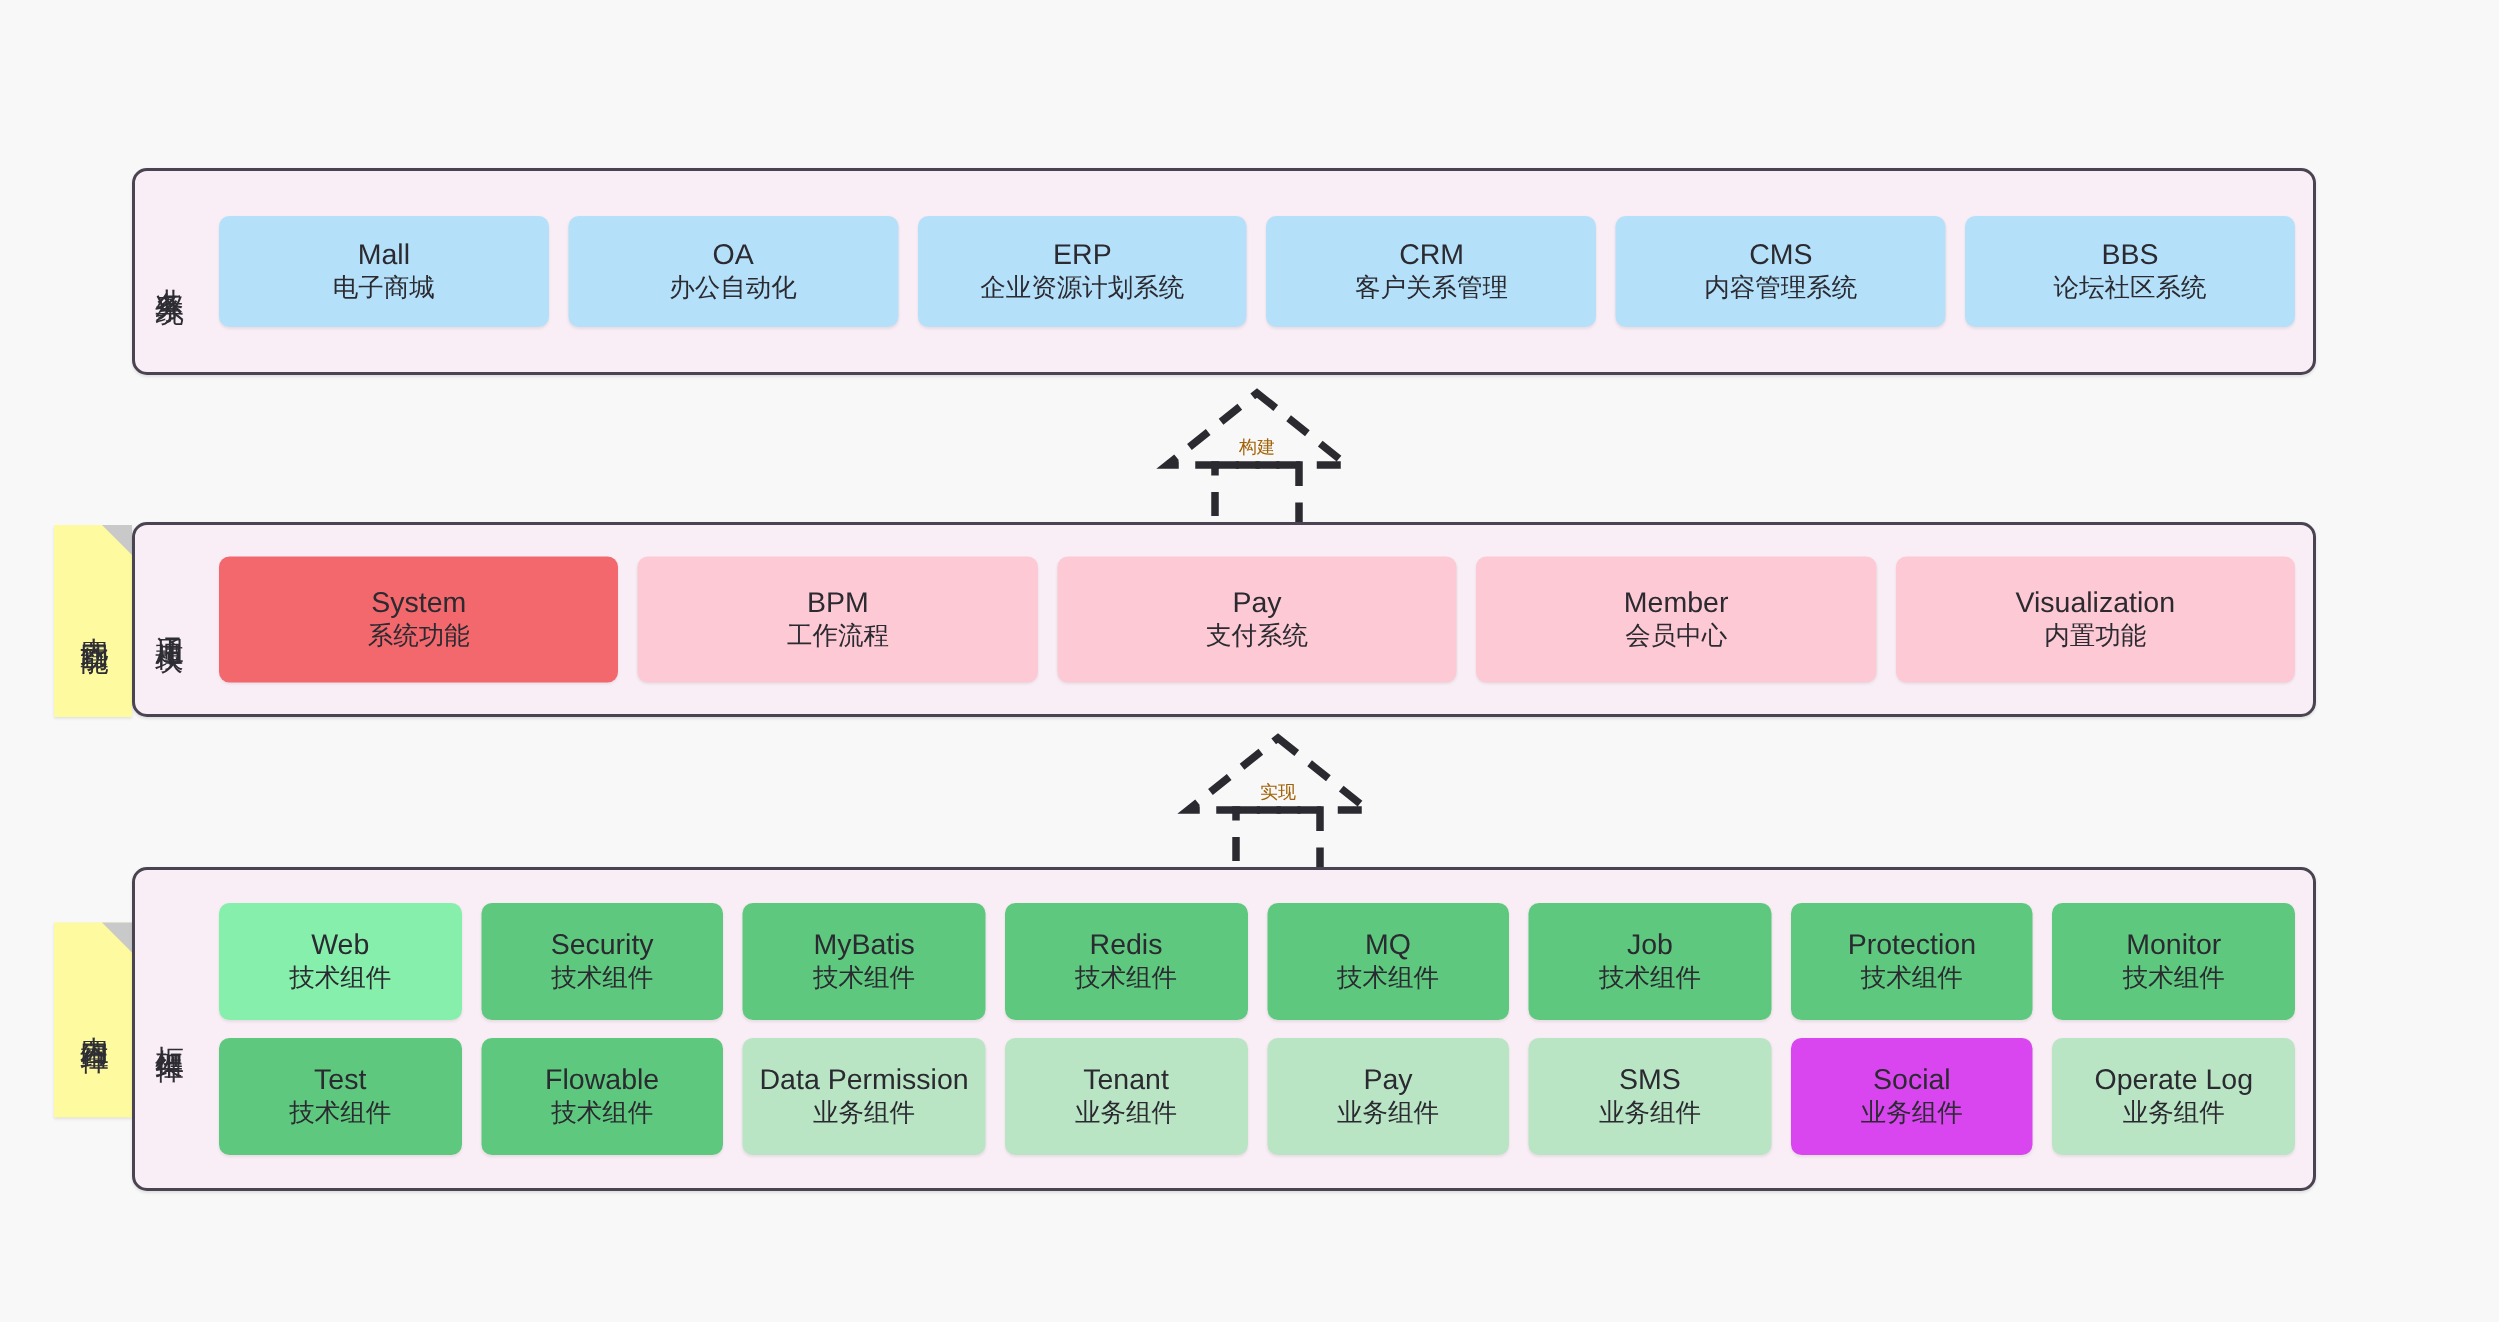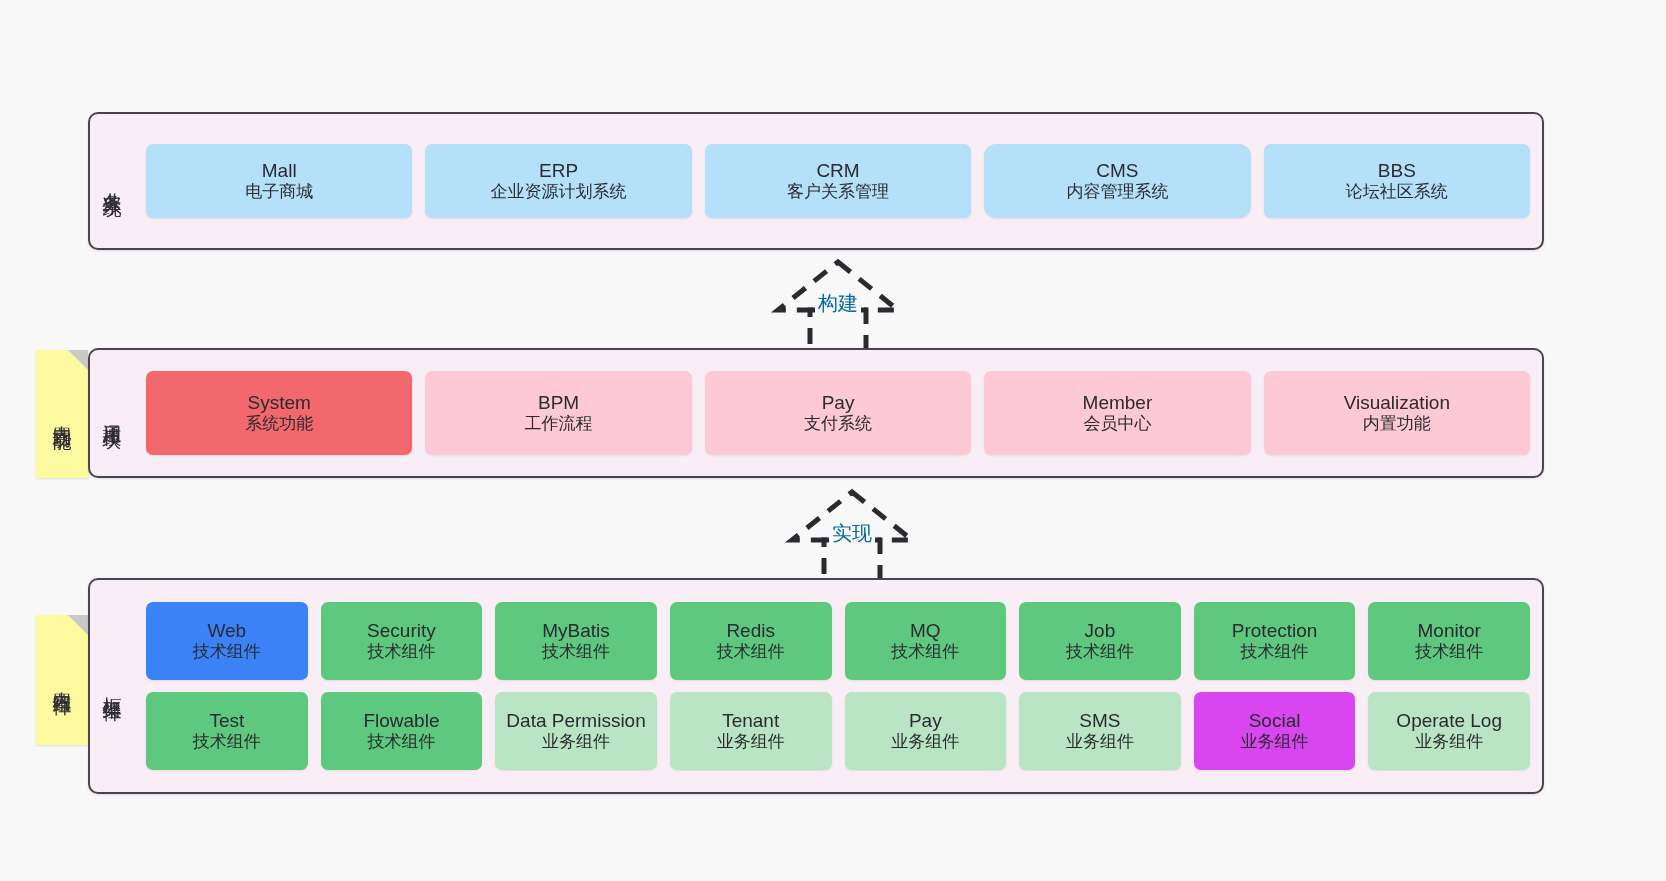--- a/index.html
+++ b/index.html
@@ -113,22 +113,22 @@
   #sticky-framework { left: 36px; top: 615px; height: 130px; }
 
   
   .connector { position: absolute; }
   .connector svg { display: block; overflow: visible; }
   .connector .conn-label {
     position: absolute;
     left: 50%;
     transform: translateX(-50%);
     top: 34px;
-    font-size: 20px;
-    color: #0369a1;
+    font-size: 12px;
+    color: #a16207;
     background: #f8f8f8;
     padding: 0 3px;
     white-space: nowrap;
   }
   #connector-build   { left: 748px; top: 256px; width: 180px; height: 92px; }
   #connector-realize { left: 762px; top: 486px; width: 180px; height: 92px; }
 </style>
 </head>
 <body>
 
@@ -136,28 +136,32 @@
 
   <div class="layer" id="layer-business">
     <div class="layer-title">业务系统</div>
     <div class="layer-body">
       <div class="row">
         <div class="cell" style="background: rgb(181, 224, 250);">
           <span class="en">Mall</span>
           <span class="cn">电子商城</span>
         </div>
         <div class="cell" style="background: rgb(181, 224, 250);">
+          <span class="en">OA</span>
+          <span class="cn">办公自动化</span>
+        </div>
+        <div class="cell" style="background: rgb(181, 224, 250);">
           <span class="en">ERP</span>
           <span class="cn">企业资源计划系统</span>
         </div>
         <div class="cell" style="background: rgb(181, 224, 250);">
           <span class="en">CRM</span>
           <span class="cn">客户关系管理</span>
         </div>
-        <div class="cell" style="background: rgb(181, 224, 250); border-radius: 12px;">
+        <div class="cell" style="background: rgb(181, 224, 250);">
           <span class="en">CMS</span>
           <span class="cn">内容管理系统</span>
         </div>
         <div class="cell" style="background: rgb(181, 224, 250);">
           <span class="en">BBS</span>
           <span class="cn">论坛社区系统</span>
         </div>
       </div>
     </div>
   </div>
@@ -215,21 +219,21 @@
   <div class="sticky" id="sticky-framework">
     <span>内置组件</span>
     <span class="fold"></span>
   </div>
 
   <div class="layer" id="layer-framework">
     <div class="layer-title">框架组件</div>
     <div class="layer-body">
 
       <div class="row">
-        <div class="cell c-green" style="background: #3b82f6;">
+        <div class="cell c-green" style="background: #86efac;">
           <span class="en">Web</span>
           <span class="cn">技术组件</span>
         </div>
         <div class="cell c-green" style="background: rgb(94, 201, 126);">
           <span class="en">Security</span>
           <span class="cn">技术组件</span>
         </div>
         <div class="cell c-green" style="background: rgb(94, 201, 126);">
           <span class="en">MyBatis</span>
           <span class="cn">技术组件</span>

